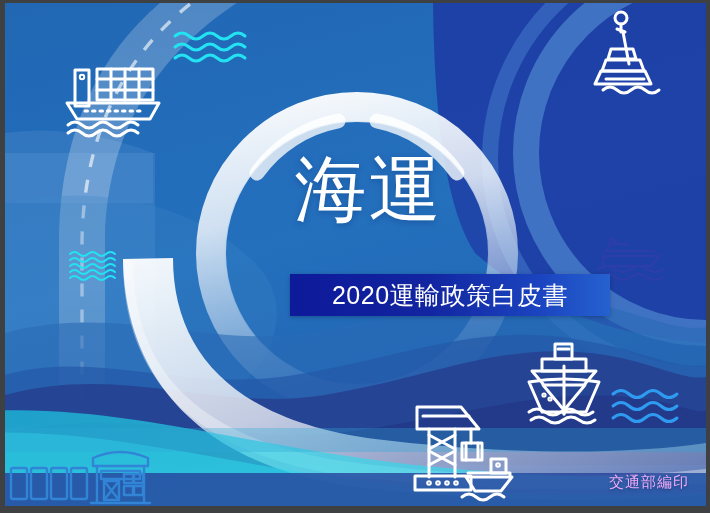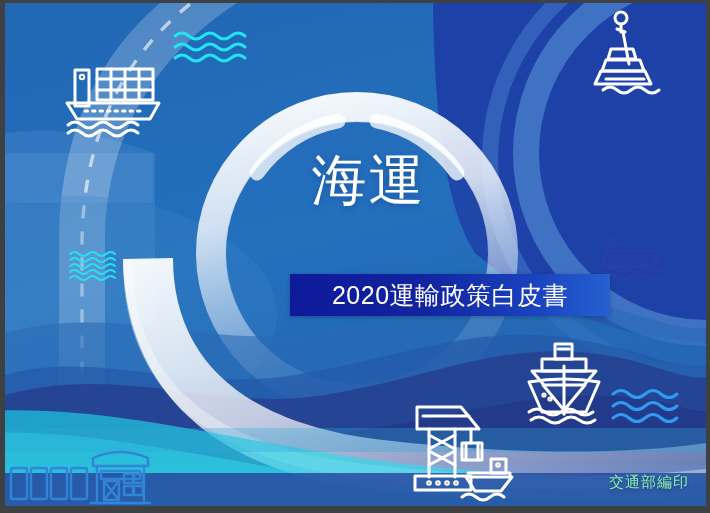--- a/index.html
+++ b/index.html
@@ -16,38 +16,38 @@
   .cover{position:absolute;inset:0;overflow:hidden;}
   .layer{position:absolute;inset:0;}
   svg.layer{display:block;width:100%;height:100%;}
 
   
   .title-wrap{
     position:absolute;left:0;top:150px;width:701px;
     text-align:center;pointer-events:none;
   }
   .main-title{
-    color:#ffffff;font-size:55px;line-height:1;letter-spacing:2px;
+    color:#ffffff;font-size:72px;line-height:1;letter-spacing:2px;
     font-weight:400;
     text-shadow:0 2px 6px rgba(10,40,110,.35);
     margin:0 0 0 26px;
   }
   .subtitle-bar{
     position:absolute;left:285px;top:271px;width:320px;height:42px;
     background:linear-gradient(90deg,#0d1a9a 0%,#12249f 42%,#1b44c0 78%,#2561cf 100%);
     display:flex;align-items:center;justify-content:center;
     box-shadow:0 1px 4px rgba(0,0,20,.25);
   }
   .subtitle-text{
     color:#ffffff;font-size:25px;letter-spacing:.5px;line-height:1;
     white-space:nowrap;
   }
   .footer-text{
     position:absolute;right:17px;bottom:14px;
-    color:#86efac;font-size:15px;letter-spacing:1px;
+    color:#f0abfc;font-size:15px;letter-spacing:1px;
     text-shadow:0 1px 3px rgba(0,0,40,.4);
   }
 </style>
 </head>
 <body>
 
 <div class="frame">
   <div class="cover">
 
     <svg class="layer" viewBox="0 0 701 503" preserveAspectRatio="none">

